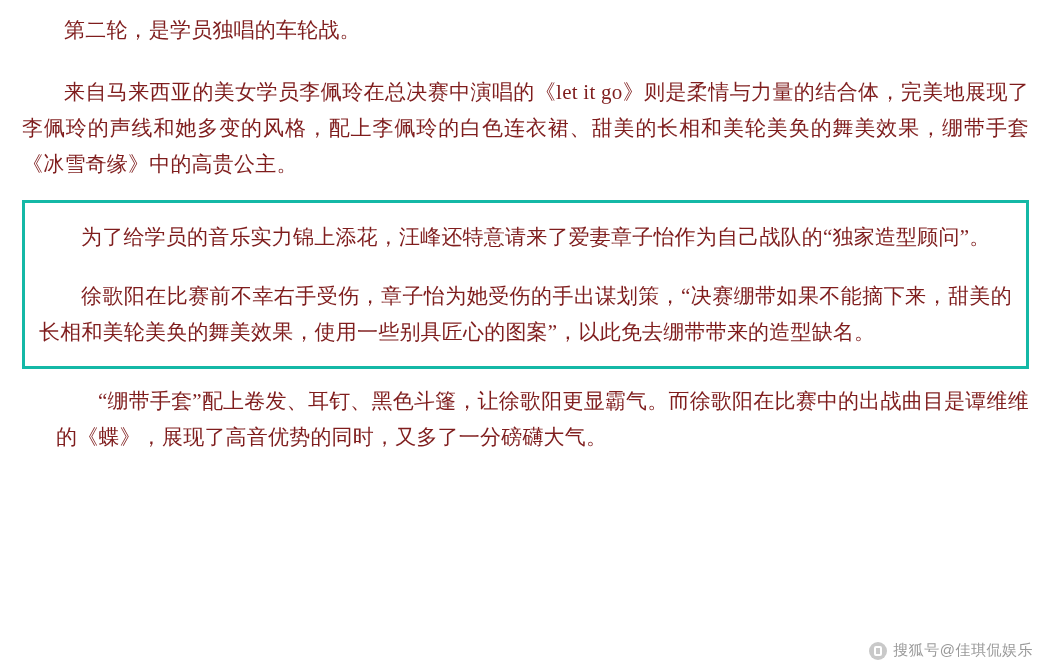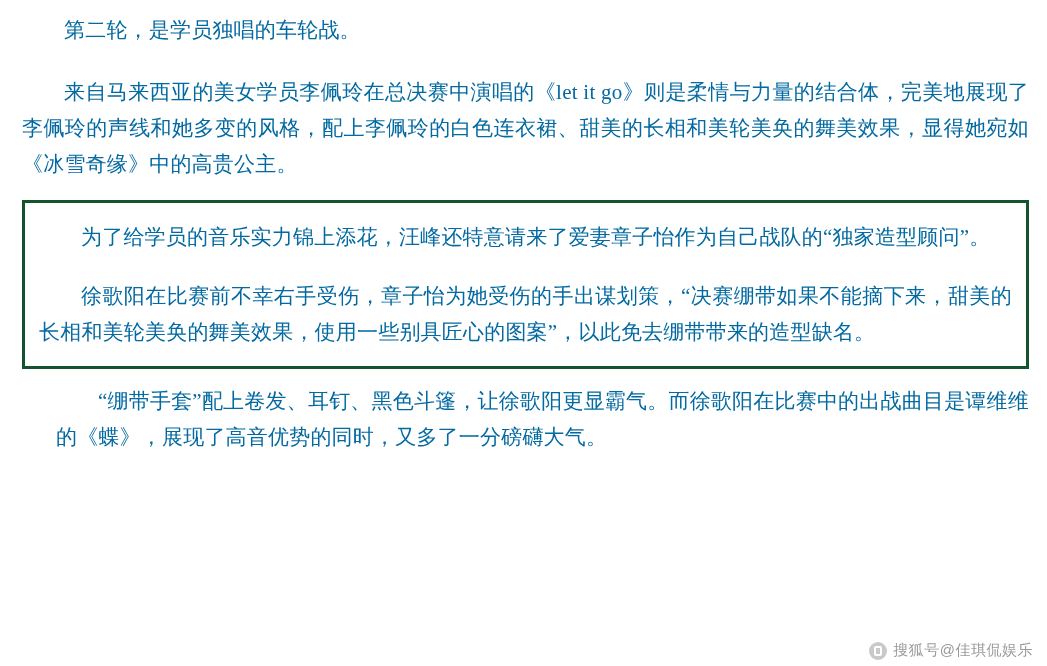--- a/index.html
+++ b/index.html
@@ -24,33 +24,33 @@
     box-sizing: border-box;
     padding: 4px 18px 0 22px;
   }
   .para {
     font-size: 21px;
     line-height: 1.72;
     text-align: justify;
     text-justify: inter-ideograph;
     text-indent: 2em;
     margin: 0 0 18px 0;
-    color: #0369a1;
+    color: #7f1d1d;
     letter-spacing: 0.2px;
   }
   .para.first {
     margin-top: 8px;
     margin-bottom: 26px;
   }
   .para.tail {
     margin-top: 12px;
     margin-left: 34px;
   }
   .highlight-box {
-    border: 3px solid #14532d;
+    border: 3px solid #14b8a6;
     box-sizing: border-box;
     margin: 0 0 14px 0;
     padding: 16px 14px 10px 14px;
     position: relative;
   }
   .highlight-box .para {
     margin-bottom: 22px;
   }
   .highlight-box .para:last-child {
     margin-bottom: 6px;
@@ -88,21 +88,21 @@
     box-sizing: border-box;
   }
 </style>
 </head>
 <body>
 
 <div class="article">
 
   <p class="para first">第二轮，是学员独唱的车轮战。</p>
 
-  <p class="para">来自马来西亚的美女学员李佩玲在总决赛中演唱的《let it go》则是柔情与力量的结合体，完美地展现了李佩玲的声线和她多变的风格，配上李佩玲的白色连衣裙、甜美的长相和美轮美奂的舞美效果，显得她宛如《冰雪奇缘》中的高贵公主。</p>
+  <p class="para">来自马来西亚的美女学员李佩玲在总决赛中演唱的《let it go》则是柔情与力量的结合体，完美地展现了李佩玲的声线和她多变的风格，配上李佩玲的白色连衣裙、甜美的长相和美轮美奂的舞美效果，绷带手套《冰雪奇缘》中的高贵公主。</p>
 
   <div class="highlight-box">
     <p class="para">为了给学员的音乐实力锦上添花，汪峰还特意请来了爱妻章子怡作为自己战队的“独家造型顾问”。</p>
     <p class="para">徐歌阳在比赛前不幸右手受伤，章子怡为她受伤的手出谋划策，“决赛绷带如果不能摘下来，甜美的长相和美轮美奂的舞美效果，使用一些别具匠心的图案”，以此免去绷带带来的造型缺名。</p>
   </div>
 
   <p class="para tail">“绷带手套”配上卷发、耳钉、黑色斗篷，让徐歌阳更显霸气。而徐歌阳在比赛中的出战曲目是谭维维的《蝶》，展现了高音优势的同时，又多了一分磅礴大气。</p>
 
 </div>
 

